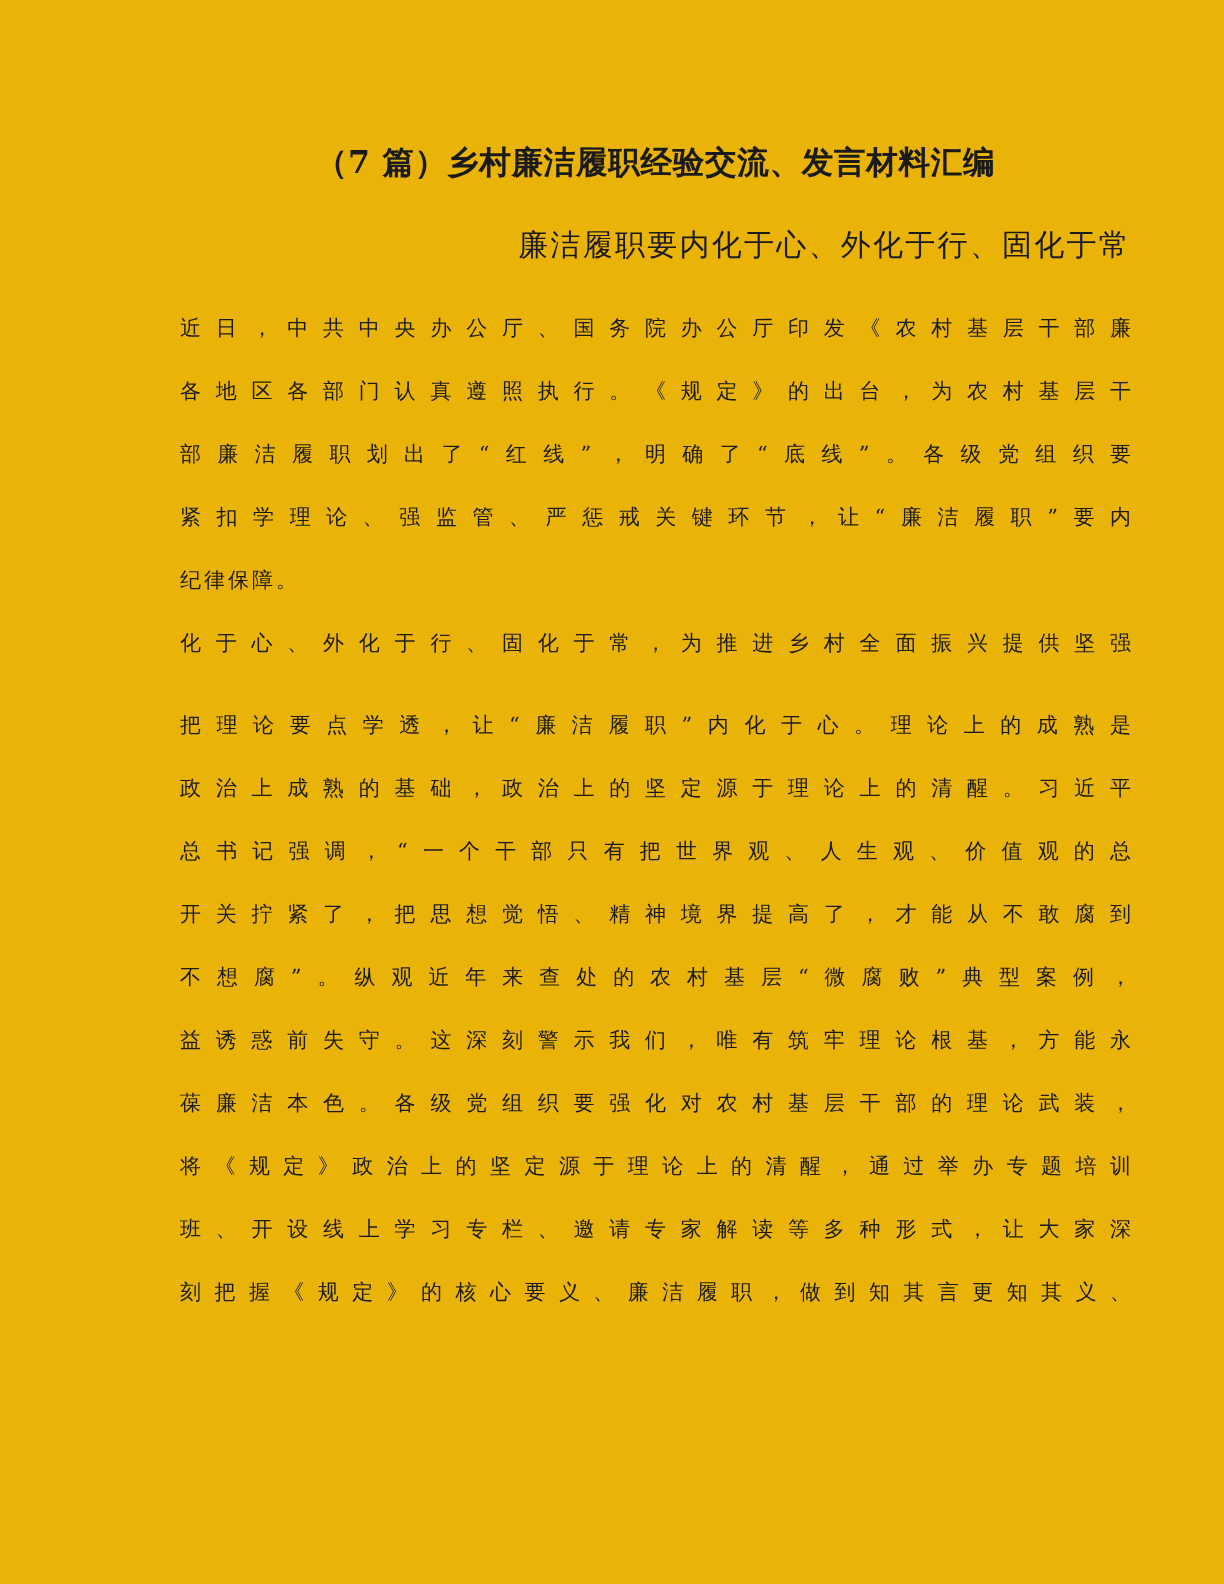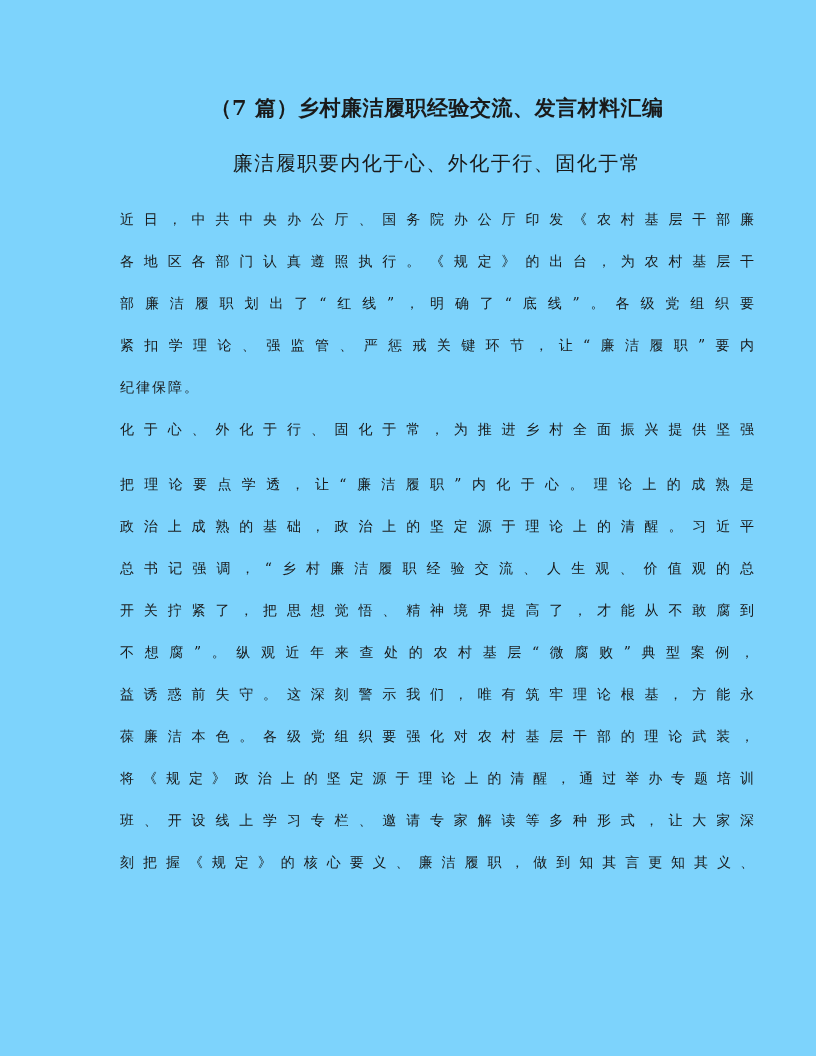--- a/index.html
+++ b/index.html
@@ -4,21 +4,21 @@
 <style>
   html, body {
     margin: 0;
     padding: 0;
     background: #ffffff;
   }
   .page {
     position: relative;
     width: 816px;
     height: 1056px;
-    background: #7dd3fc;
+    background: #eab308;
     overflow: hidden;
     box-sizing: border-box;
     padding: 87px 62px 0 120px;
     font-family: "DejaVu Serif", "Liberation Serif", serif;
     color: #1a1a1a;
   }
   .doc-title {
     margin: 0 0 13px 0;
     height: 42px;
     line-height: 42px;
@@ -28,21 +28,21 @@
     letter-spacing: 0.5px;
     white-space: nowrap;
     overflow: hidden;
   }
   .doc-subtitle {
     margin: 0 0 14px 0;
     height: 42px;
     line-height: 42px;
     font-size: 20px;
     font-weight: normal;
-    text-align: center;
+    text-align: right;
     letter-spacing: 1.5px;
     white-space: nowrap;
     overflow: hidden;
   }
   .paragraph {
     margin: 0 0 13px 0;
   }
   .tline {
     height: 42px;
     line-height: 42px;
@@ -67,21 +67,21 @@
       <div class="tline">近日，中共中央办公厅、国务院办公厅印发《农村基层干部廉</div>
       <div class="tline">各地区各部门认真遵照执行。《规定》的出台，为农村基层干</div>
       <div class="tline">部廉洁履职划出了“红线”，明确了“底线”。各级党组织要</div>
       <div class="tline">紧扣学理论、强监管、严惩戒关键环节，让“廉洁履职”要内</div>
       <div class="tline short">纪律保障。</div>
       <div class="tline">化于心、外化于行、固化于常，为推进乡村全面振兴提供坚强</div>
     </div>
   <div class="paragraph">
       <div class="tline">把理论要点学透，让“廉洁履职”内化于心。理论上的成熟是</div>
       <div class="tline">政治上成熟的基础，政治上的坚定源于理论上的清醒。习近平</div>
-      <div class="tline">总书记强调，“乡村廉洁履职经验交流、人生观、价值观的总</div>
+      <div class="tline">总书记强调，“一个干部只有把世界观、人生观、价值观的总</div>
       <div class="tline">开关拧紧了，把思想觉悟、精神境界提高了，才能从不敢腐到</div>
       <div class="tline">不想腐”。纵观近年来查处的农村基层“微腐败”典型案例，</div>
       <div class="tline">益诱惑前失守。这深刻警示我们，唯有筑牢理论根基，方能永</div>
       <div class="tline">葆廉洁本色。各级党组织要强化对农村基层干部的理论武装，</div>
       <div class="tline">将《规定》政治上的坚定源于理论上的清醒，通过举办专题培训</div>
       <div class="tline">班、开设线上学习专栏、邀请专家解读等多种形式，让大家深</div>
       <div class="tline">刻把握《规定》的核心要义、廉洁履职，做到知其言更知其义、</div>
     </div>
 </div>
 

